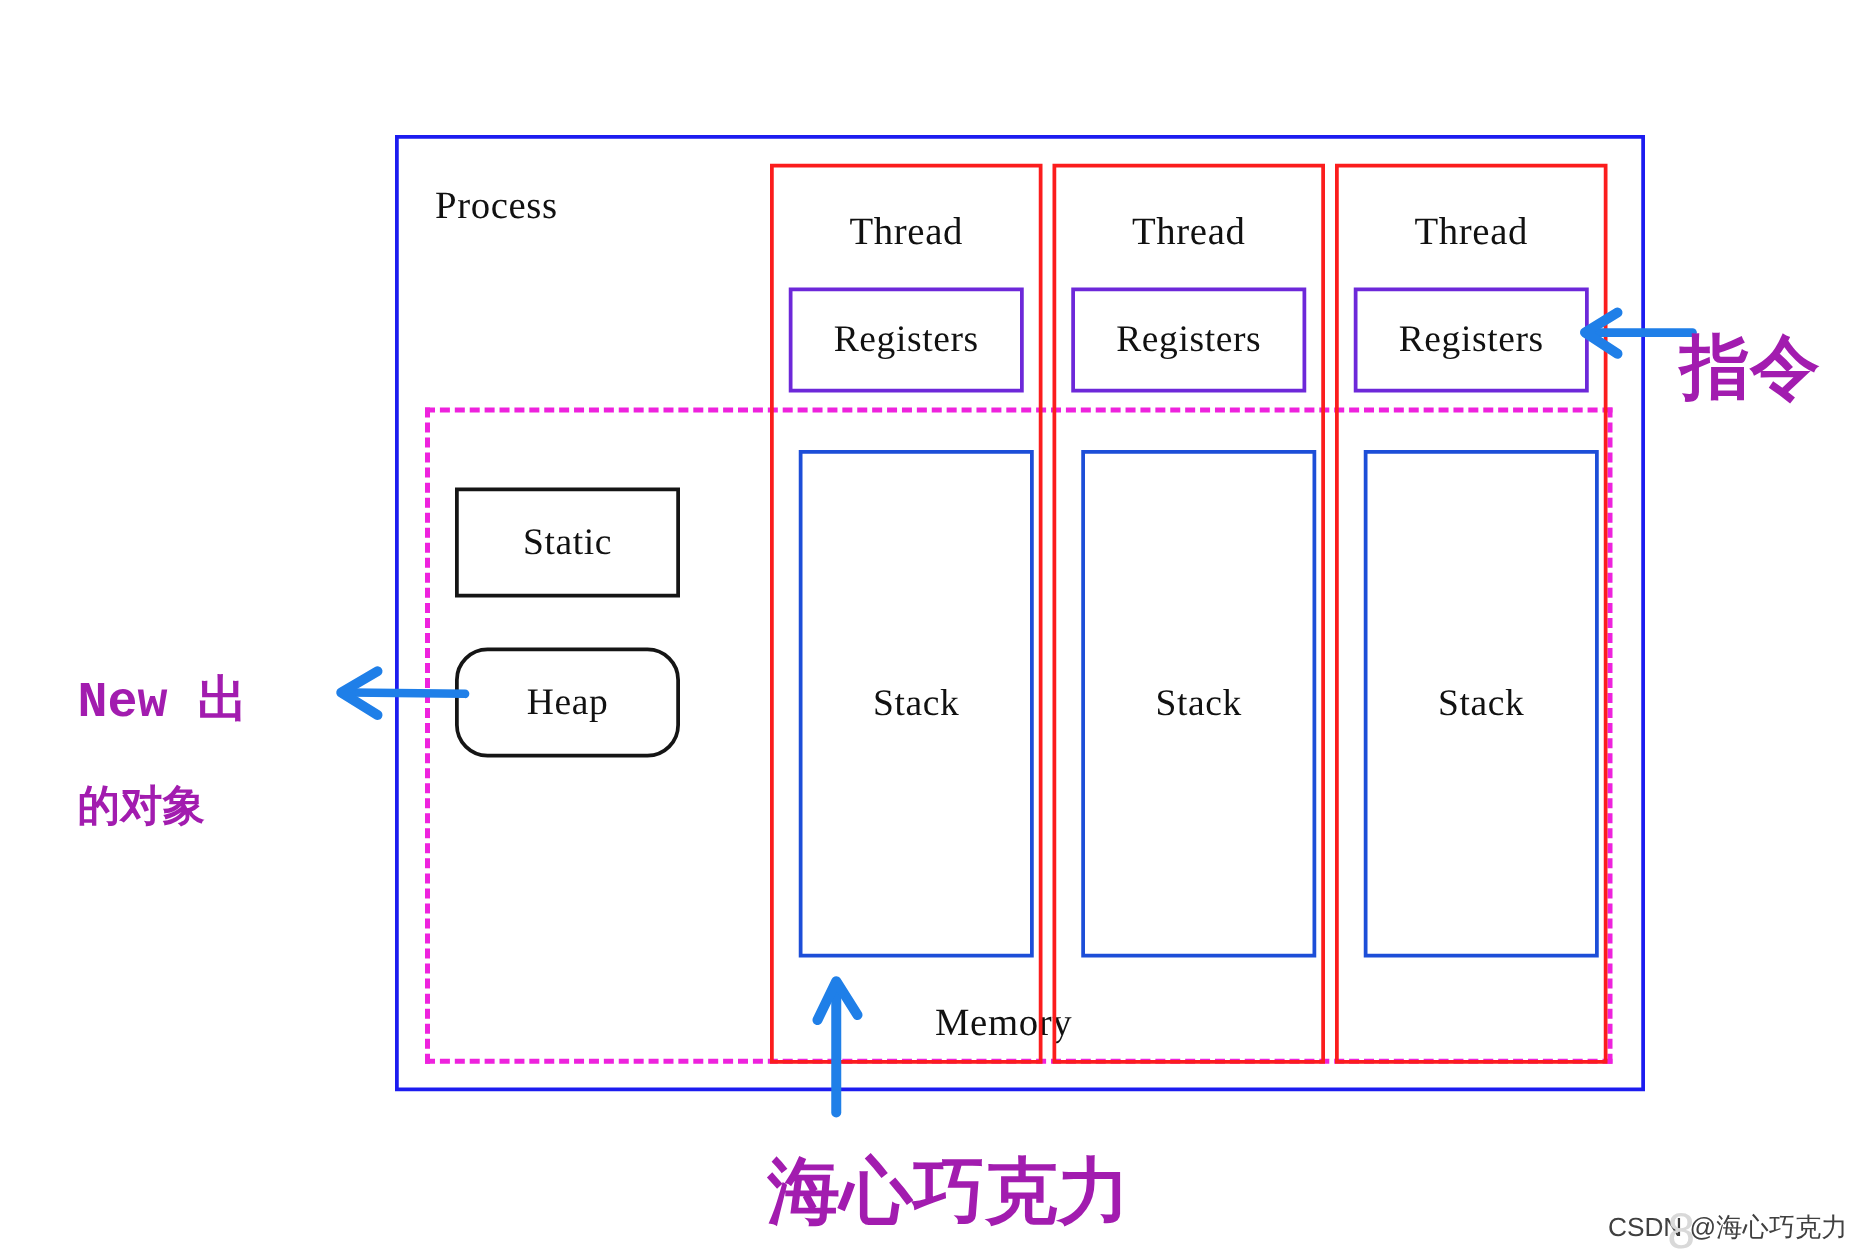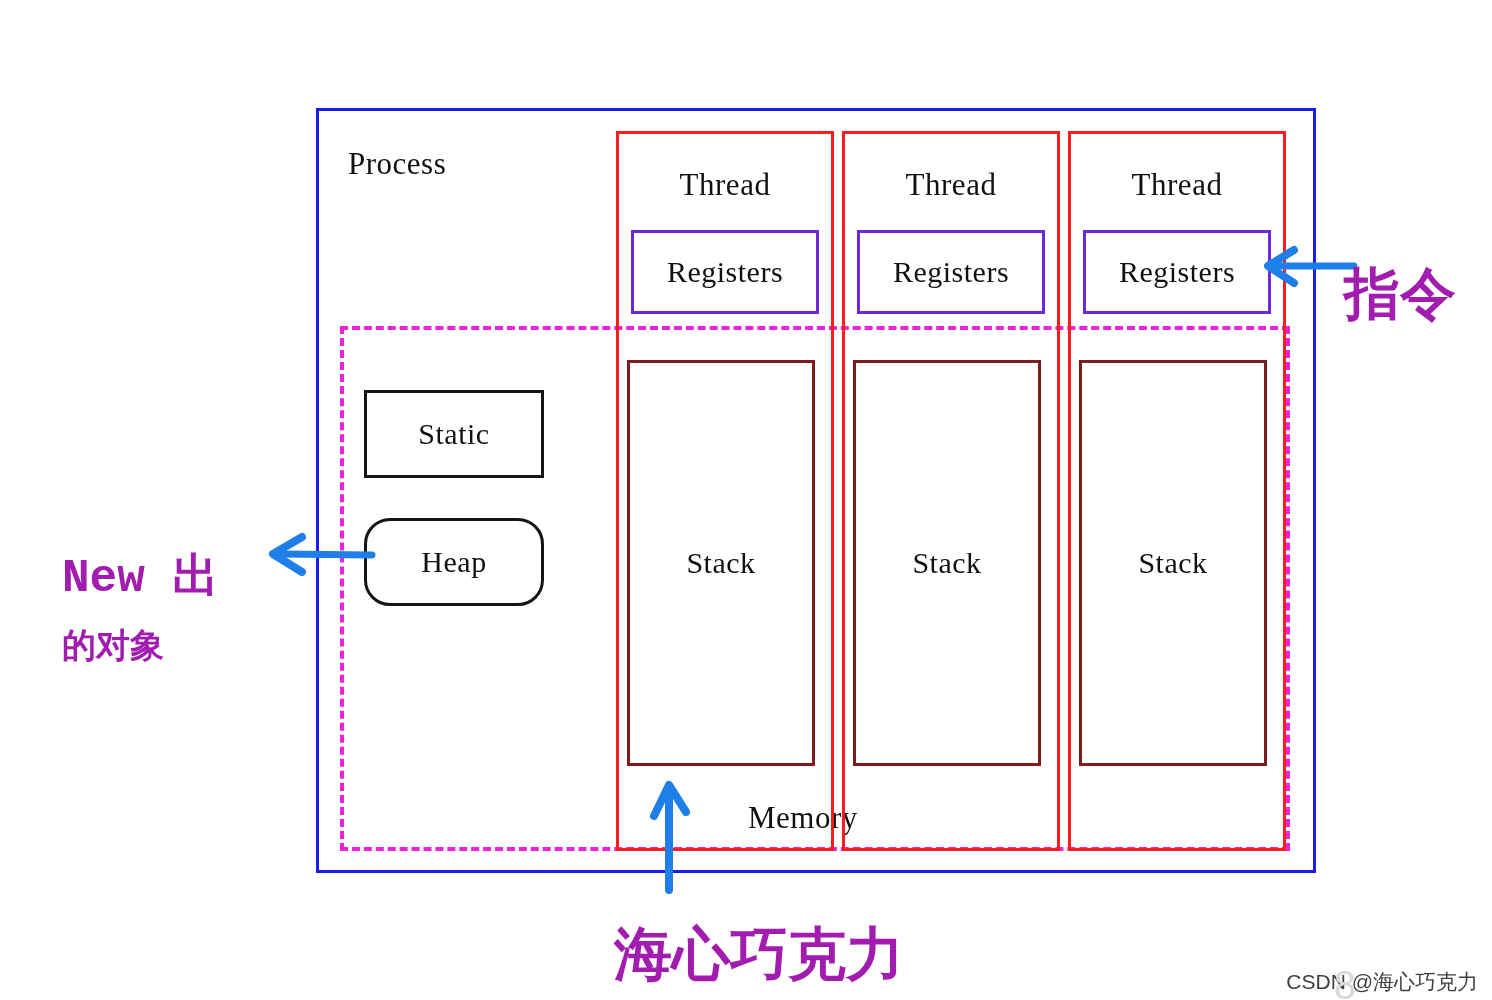--- a/index.html
+++ b/index.html
@@ -113,25 +113,25 @@
     background: #ffffff;
     display: flex;
     align-items: center;
     justify-content: center;
     font-size: 30px;
     color: #111111;
     letter-spacing: 0.5px;
   }
   .stack-box {
     position: absolute;
-    left: 8px;
+    left: 20px;
     top: 226px;
     width: 188px;
     height: 406px;
-    border: 3px solid #7f1d1d;
+    border: 3px solid #1d4ed8;
     box-sizing: border-box;
     background: #ffffff;
     display: flex;
     align-items: center;
     justify-content: center;
     font-size: 30px;
     color: #111111;
     letter-spacing: 0.5px;
   }
 
@@ -145,22 +145,22 @@
     line-height: 1.05;
     margin-top: 31px;
   }
   .ann-instr {
     left: 1344px;
     top: 238px;
     font-size: 56px;
   }
   .ann-new-1 {
     left: 62px;
-    top: 524px;
-    font-size: 46px;
+    top: 512px;
+    font-size: 40px;
   }
   .ann-new-2 {
     left: 62px;
     top: 600px;
     font-size: 34px;
   }
   .ann-local {
     left: 614px;
     top: 898px;
     font-size: 58px;

